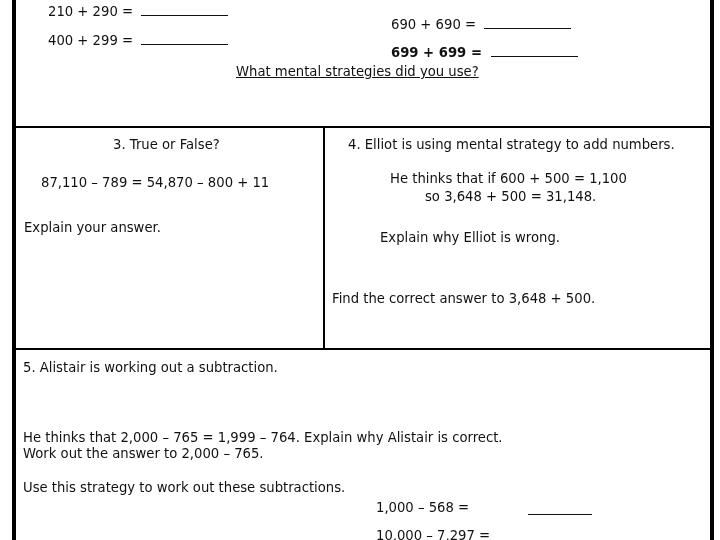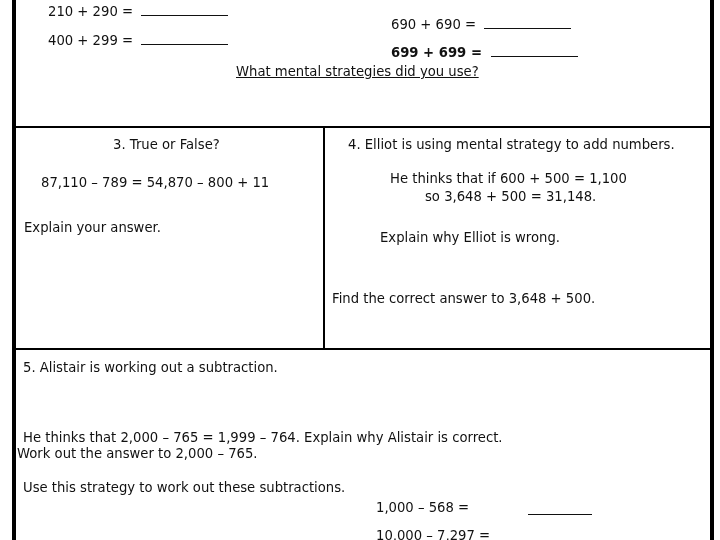--- a/index.html
+++ b/index.html
@@ -45,21 +45,21 @@
 <div class="t" style="left:24px; top:220px;">Explain your answer.</div>
 
 <div class="t" style="left:348px; top:137px;">4. Elliot is using mental strategy to add numbers.</div>
 <div class="t" style="left:390px; top:171px;">He thinks that if 600 + 500 = 1,100</div>
 <div class="t" style="left:425px; top:189px;">so 3,648 + 500 = 31,148.</div>
 <div class="t" style="left:335px; top:230px;margin-left:45px;">Explain why Elliot is wrong.</div>
 <div class="t" style="left:332px; top:291px;">Find the correct answer to 3,648 + 500.</div>
 
 <div class="t" style="left:23px; top:360px;text-align:center;">5. Alistair is working out a subtraction.</div>
 <div class="t" style="left:23px; top:388px;margin-top:42px;">He thinks that 2,000 – 765 = 1,999 – 764.  Explain why Alistair is correct.</div>
-<div class="t" style="left:17px; top:446px;">Work out the answer to 2,000 – 765.</div>
+<div class="t" style="left:23px; top:446px;">Work out the answer to 2,000 – 765.</div>
 <div class="t" style="left:23px; top:480px;">Use this strategy to work out these subtractions.</div>
 <div class="t" style="left:376px; top:500px;">
   <span>1,000 – 568 =</span>
 </div>
 <div class="blank" style="position:absolute; left:528px; top:502px; width:64px;"></div>
 <div class="t" style="left:376px; top:528px;">
   <span>10,000 – 7,297 =</span>
 </div>
 
 </body></html>

